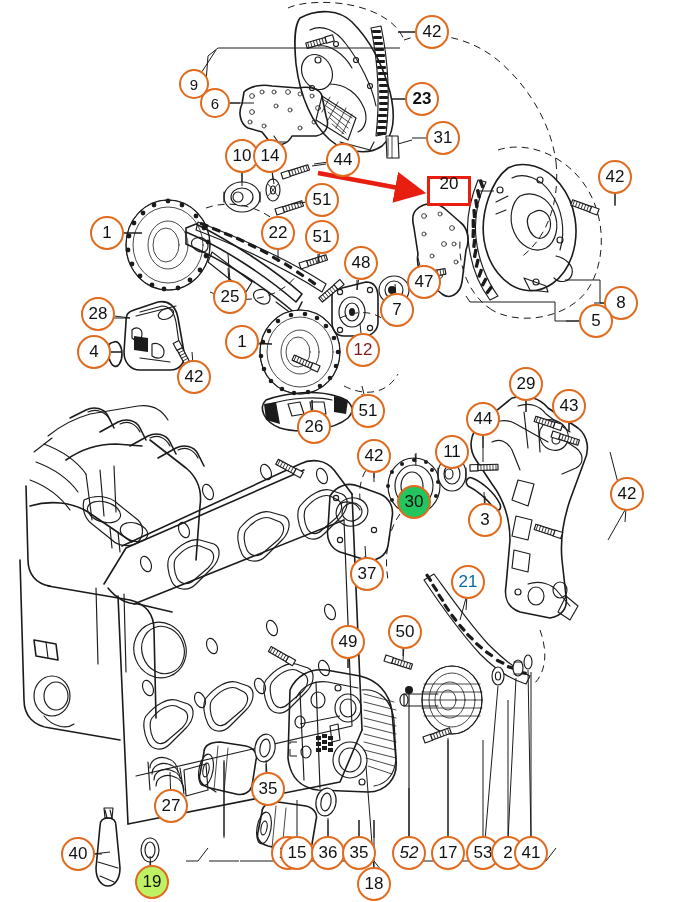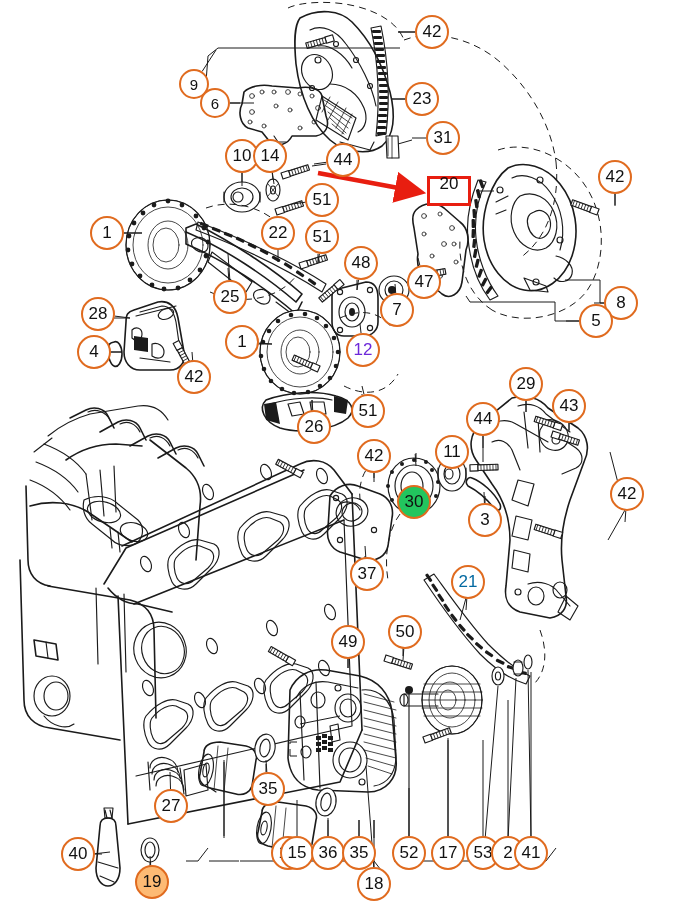--- a/index.html
+++ b/index.html
@@ -739,65 +739,65 @@
     </defs>
     <line id="hl-line" x1="318" y1="173" x2="420" y2="192" stroke="#E81E10" stroke-width="4.5" marker-end="url(#arrowhead)"></line>
   </svg>
 
   <div class="hl-box" id="hl-box" style="left: 427px; top: 176px; width: 44px; height: 30px; border-color: rgb(232, 30, 16);"></div>
   <div class="hl-num" id="hl-num" style="left: 427px; top: 176px; width: 44px; height: 16px;">20</div>
 
   <div id="callout-layer">
       <div class="callout c-md" style="left: 432px; top: 32px; border-color: rgb(224, 107, 31); background: rgb(255, 255, 255); color: rgb(17, 17, 17);">42</div>
       <div class="callout c-sm" style="left: 194px; top: 84px; border-color: rgb(224, 107, 31); background: rgb(255, 255, 255); color: rgb(17, 17, 17);">9</div>
-      <div class="callout c-md" style="left: 422px; top: 99px; border-color: rgb(224, 107, 31); background: rgb(255, 255, 255); color: rgb(17, 17, 17);">23</div>
+      <div class="callout c-md" style="left: 422px; top: 99px; border-color: rgb(224, 107, 31); background: rgb(255, 255, 255); color: rgb(17, 17, 17); font-weight: bold;">23</div>
       <div class="callout c-sm" style="left: 215px; top: 103px; border-color: rgb(224, 107, 31); background: rgb(255, 255, 255); color: rgb(17, 17, 17);">6</div>
       <div class="callout c-md" style="left: 443px; top: 138px; border-color: rgb(224, 107, 31); background: rgb(255, 255, 255); color: rgb(17, 17, 17);">31</div>
       <div class="callout c-md" style="left: 242px; top: 156px; border-color: rgb(224, 107, 31); background: rgb(255, 255, 255); color: rgb(17, 17, 17);">10</div>
       <div class="callout c-md" style="left: 270px; top: 156px; border-color: rgb(224, 107, 31); background: rgb(255, 255, 255); color: rgb(17, 17, 17);">14</div>
       <div class="callout c-md" style="left: 343px; top: 160px; border-color: rgb(224, 107, 31); background: rgb(255, 255, 255); color: rgb(17, 17, 17);">44</div>
       <div class="callout c-md" style="left: 615px; top: 177px; border-color: rgb(224, 107, 31); background: rgb(255, 255, 255); color: rgb(17, 17, 17);">42</div>
       <div class="callout c-md" style="left: 322px; top: 200px; border-color: rgb(224, 107, 31); background: rgb(255, 255, 255); color: rgb(17, 17, 17);">51</div>
       <div class="callout c-md" style="left: 107px; top: 233px; border-color: rgb(224, 107, 31); background: rgb(255, 255, 255); color: rgb(17, 17, 17);">1</div>
       <div class="callout c-md" style="left: 278px; top: 233px; border-color: rgb(224, 107, 31); background: rgb(255, 255, 255); color: rgb(17, 17, 17);">22</div>
       <div class="callout c-md" style="left: 322px; top: 237px; border-color: rgb(224, 107, 31); background: rgb(255, 255, 255); color: rgb(17, 17, 17);">51</div>
       <div class="callout c-md" style="left: 361px; top: 263px; border-color: rgb(224, 107, 31); background: rgb(255, 255, 255); color: rgb(17, 17, 17);">48</div>
       <div class="callout c-md" style="left: 424px; top: 282px; border-color: rgb(224, 107, 31); background: rgb(255, 255, 255); color: rgb(17, 17, 17);">47</div>
       <div class="callout c-md" style="left: 230px; top: 297px; border-color: rgb(224, 107, 31); background: rgb(255, 255, 255); color: rgb(17, 17, 17);">25</div>
       <div class="callout c-md" style="left: 98px; top: 314px; border-color: rgb(224, 107, 31); background: rgb(255, 255, 255); color: rgb(17, 17, 17);">28</div>
       <div class="callout c-md" style="left: 397px; top: 310px; border-color: rgb(224, 107, 31); background: rgb(255, 255, 255); color: rgb(17, 17, 17);">7</div>
       <div class="callout c-md" style="left: 621px; top: 303px; border-color: rgb(224, 107, 31); background: rgb(255, 255, 255); color: rgb(17, 17, 17);">8</div>
       <div class="callout c-md" style="left: 596px; top: 321px; border-color: rgb(224, 107, 31); background: rgb(255, 255, 255); color: rgb(17, 17, 17);">5</div>
       <div class="callout c-md" style="left: 242px; top: 342px; border-color: rgb(224, 107, 31); background: rgb(255, 255, 255); color: rgb(17, 17, 17);">1</div>
       <div class="callout c-md" style="left: 94px; top: 352px; border-color: rgb(224, 107, 31); background: rgb(255, 255, 255); color: rgb(17, 17, 17);">4</div>
-      <div class="callout c-md" style="left: 363px; top: 350px; border-color: rgb(224, 107, 31); background: rgb(255, 255, 255); color: #6d28d9;">12</div>
+      <div class="callout c-md" style="left: 363px; top: 350px; border-color: rgb(224, 107, 31); background: rgb(255, 255, 255); color: #7f1d1d;">12</div>
       <div class="callout c-md" style="left: 194px; top: 377px; border-color: rgb(224, 107, 31); background: rgb(255, 255, 255); color: rgb(17, 17, 17);">42</div>
       <div class="callout c-md" style="left: 526px; top: 384px; border-color: rgb(224, 107, 31); background: rgb(255, 255, 255); color: rgb(17, 17, 17);">29</div>
       <div class="callout c-md" style="left: 368px; top: 411px; border-color: rgb(224, 107, 31); background: rgb(255, 255, 255); color: rgb(17, 17, 17);">51</div>
       <div class="callout c-md" style="left: 569px; top: 406px; border-color: rgb(224, 107, 31); background: rgb(255, 255, 255); color: rgb(17, 17, 17);">43</div>
       <div class="callout c-md" style="left: 314px; top: 427px; border-color: rgb(224, 107, 31); background: rgb(255, 255, 255); color: rgb(17, 17, 17);">26</div>
       <div class="callout c-md" style="left: 452px; top: 424px; border-color: rgb(224, 107, 31); background: rgb(255, 255, 255); color: rgb(17, 17, 17); margin-top: 11px;">11</div>
       <div class="callout c-md" style="left: 483px; top: 419px; border-color: rgb(224, 107, 31); background: rgb(255, 255, 255); color: rgb(17, 17, 17);">44</div>
       <div class="callout c-md" style="left: 414px; top: 437px; border-color: rgb(224, 107, 31); background: #22c55e; color: rgb(17, 17, 17); margin-top: 48px;">30</div>
       <div class="callout c-md" style="left: 374px; top: 456px; border-color: rgb(224, 107, 31); background: rgb(255, 255, 255); color: rgb(17, 17, 17);">42</div>
       <div class="callout c-md" style="left: 627px; top: 494px; border-color: rgb(224, 107, 31); background: rgb(255, 255, 255); color: rgb(17, 17, 17);">42</div>
       <div class="callout c-md" style="left: 485px; top: 520px; border-color: rgb(224, 107, 31); background: rgb(255, 255, 255); color: rgb(17, 17, 17);">3</div>
       <div class="callout c-md" style="left: 367px; top: 574px; border-color: rgb(224, 107, 31); background: rgb(255, 255, 255); color: rgb(17, 17, 17);">37</div>
       <div class="callout c-md" style="left: 468px; top: 582px; border-color: rgb(224, 107, 31); background: rgb(255, 255, 255); color: #0369a1; text-align: right;">21</div>
       <div class="callout c-md" style="left: 348px; top: 642px; border-color: rgb(224, 107, 31); background: rgb(255, 255, 255); color: rgb(17, 17, 17);">49</div>
       <div class="callout c-md" style="left: 405px; top: 632px; border-color: rgb(224, 107, 31); background: rgb(255, 255, 255); color: rgb(17, 17, 17);">50</div>
       <div class="callout c-md" style="left: 171px; top: 806px; border-color: rgb(224, 107, 31); background: rgb(255, 255, 255); color: rgb(17, 17, 17);">27</div>
       <div class="callout c-md" style="left: 268px; top: 789px; border-color: rgb(224, 107, 31); background: rgb(255, 255, 255); color: rgb(17, 17, 17);">35</div>
       <div class="callout c-md" style="left: 78px; top: 854px; border-color: rgb(224, 107, 31); background: rgb(255, 255, 255); color: rgb(17, 17, 17);">40</div>
-      <div class="callout c-md" style="left: 152px; top: 882px; border-color: rgb(224, 107, 31); background: #fdba74; color: rgb(17, 17, 17);">19</div>
+      <div class="callout c-md" style="left: 152px; top: 882px; border-color: rgb(224, 107, 31); background: #bef264; color: rgb(17, 17, 17);">19</div>
       <div class="callout c-md" style="left: 224px; top: 853px; border-color: rgb(224, 107, 31); background: rgb(255, 255, 255); color: rgb(17, 17, 17); margin-left: 47px;">16</div>
       <div class="callout c-md" style="left: 297px; top: 853px; border-color: rgb(224, 107, 31); background: rgb(255, 255, 255); color: rgb(17, 17, 17);">15</div>
       <div class="callout c-md" style="left: 328px; top: 853px; border-color: rgb(224, 107, 31); background: rgb(255, 255, 255); color: rgb(17, 17, 17);">36</div>
       <div class="callout c-md" style="left: 359px; top: 853px; border-color: rgb(224, 107, 31); background: rgb(255, 255, 255); color: rgb(17, 17, 17);">35</div>
       <div class="callout c-md" style="left: 374px; top: 884px; border-color: rgb(224, 107, 31); background: rgb(255, 255, 255); color: rgb(17, 17, 17);">18</div>
-      <div class="callout c-md" style="left: 409px; top: 853px; border-color: rgb(224, 107, 31); background: rgb(255, 255, 255); color: rgb(17, 17, 17);">52</div>
+      <div class="callout c-md" style="left: 409px; top: 853px; border-color: rgb(224, 107, 31); background: rgb(255, 255, 255); color: rgb(17, 17, 17); font-style: italic;">52</div>
       <div class="callout c-md" style="left: 448px; top: 853px; border-color: rgb(224, 107, 31); background: rgb(255, 255, 255); color: rgb(17, 17, 17);">17</div>
       <div class="callout c-md" style="left: 483px; top: 853px; border-color: rgb(224, 107, 31); background: rgb(255, 255, 255); color: rgb(17, 17, 17);">53</div>
       <div class="callout c-md" style="left: 508px; top: 853px; border-color: rgb(224, 107, 31); background: rgb(255, 255, 255); color: rgb(17, 17, 17);">2</div>
       <div class="callout c-md" style="left: 531px; top: 853px; border-color: rgb(224, 107, 31); background: rgb(255, 255, 255); color: rgb(17, 17, 17); text-align: center;">41</div>
     </div>
 
 </div>
 
 </body></html>

